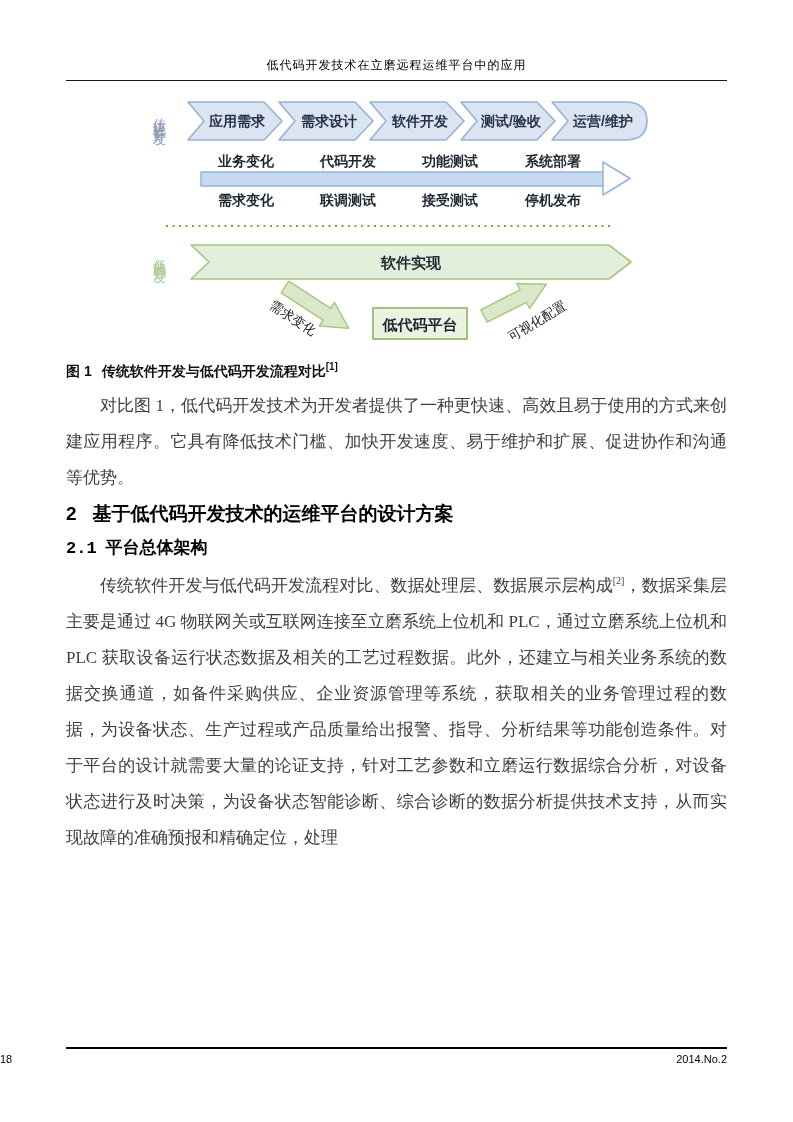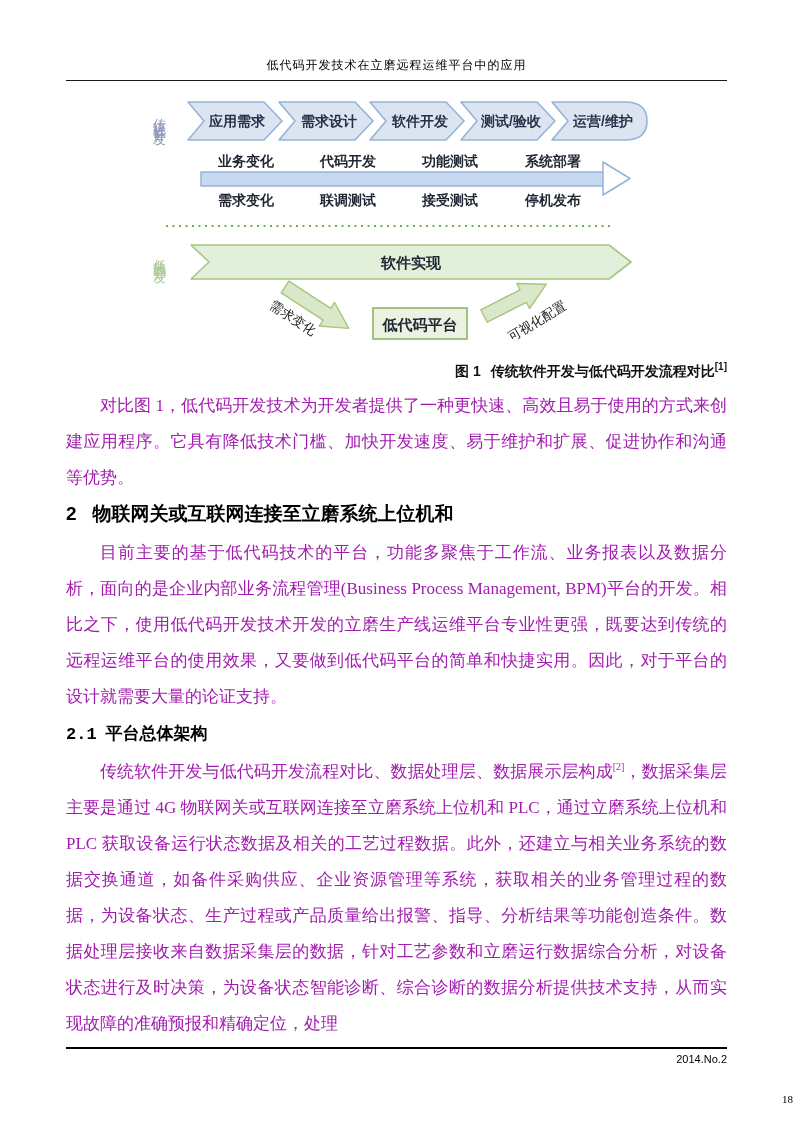--- a/index.html
+++ b/index.html
@@ -55,35 +55,35 @@
     position:absolute;left:20px;
     writing-mode:vertical-rl;text-orientation:upright;
     font-family:"Liberation Sans","DejaVu Sans",sans-serif;
     font-size:13px;letter-spacing:3px;line-height:1;
   }
   .side-blue{top:15px;color:#8d9db5;}
   .side-green{top:156px;color:#a9c893;}
   
   .caption{
     margin:4px 66px 0 66px;
-    text-align:right;
+    text-align:left;
     font-family:"Liberation Sans","DejaVu Sans",sans-serif;
     font-weight:bold;
     font-size:14px;color:#111;
   }
   .caption sup,.para sup{font-size:10px;vertical-align:super;line-height:0;}
   .caption .gap{display:inline-block;width:10px;}
   
   .para{
     margin:6px 66px 0 66px;
     font-size:17px;
     line-height:36px;
     text-align:justify;
     text-indent:2em;
-    color:#a21caf;
+    color:#404040;
   }
   .para.first{margin-top:7px;}
   .h2{
     margin:3px 66px 0 66px;
     font-family:"Liberation Sans","DejaVu Sans",sans-serif;
     font-weight:bold;
     font-size:19px;
     line-height:30px;
     color:#000;
   }
@@ -97,23 +97,23 @@
     color:#000;
   }
   .h3 .num{margin-right:9px;}
   
   .footer-rule{
     position:absolute;left:66px;right:66px;top:1047px;
     border-top:2.5px solid #000;
   }
   .footer-page{
     position:absolute;left:0;right:0;top:1053px;
-    text-align:right;
-    font-family:Liberation Serif, serif;
-    font-size:11px;color:#000;margin-top:40px;
+    text-align:left;
+    font-family:Liberation Sans, sans-serif;
+    font-size:11px;color:#000;
   }
   .footer-issue{
     position:absolute;right:66px;top:1053px;
     font-family:"Liberation Sans","DejaVu Sans",sans-serif;
     font-size:11px;color:#000;
   }
 </style>
 </head>
 <body>
 
@@ -170,25 +170,24 @@
 
       <div class="side-label side-blue">传统软件开发</div>
       <div class="side-label side-green">低代码开发</div>
     </div>
   </div>
 
   <div class="caption"><span>图 1</span><span class="gap"></span><span>传统软件开发与低代码开发流程对比</span><sup>[1]</sup></div>
 
   <p class="para first">对比图 1，低代码开发技术为开发者提供了一种更快速、高效且易于使用的方式来创建应用程序。它具有降低技术门槛、加快开发速度、易于维护和扩展、促进协作和沟通等优势。</p>
 
-  <div class="h2"><span class="num">2</span><span>物联网关或互联网连接至立磨系统上位机和</span></div>
+  <div class="h2"><span class="num">2</span><span>基于低代码开发技术的运维平台的设计方案</span></div>
 
-  <p class="para">目前主要的基于低代码技术的平台，功能多聚焦于工作流、业务报表以及数据分析，面向的是企业内部业务流程管理(Business Process Management, BPM)平台的开发。相比之下，使用低代码开发技术开发的立磨生产线运维平台专业性更强，既要达到传统的远程运维平台的使用效果，又要做到低代码平台的简单和快捷实用。因此，对于平台的设计就需要大量的论证支持。</p>
 
   <div class="h3"><span class="num">2.1</span><span>平台总体架构</span></div>
 
-  <p class="para"><span>传统软件开发与低代码开发流程对比、数据处理层、数据展示层构成</span><sup>[2]</sup><span>，数据采集层主要是通过 4G 物联网关或互联网连接至立磨系统上位机和 PLC，通过立磨系统上位机和 PLC 获取设备运行状态数据及相关的工艺过程数据。此外，还建立与相关业务系统的数据交换通道，如备件采购供应、企业资源管理等系统，获取相关的业务管理过程的数据，为设备状态、生产过程或产品质量给出报警、指导、分析结果等功能创造条件。数据处理层接收来自数据采集层的数据，针对工艺参数和立磨运行数据综合分析，对设备状态进行及时决策，为设备状态智能诊断、综合诊断的数据分析提供技术支持，从而实现故障的准确预报和精确定位，处理</span></p>
+  <p class="para"><span>传统软件开发与低代码开发流程对比、数据处理层、数据展示层构成</span><sup>[2]</sup><span>，数据采集层主要是通过 4G 物联网关或互联网连接至立磨系统上位机和 PLC，通过立磨系统上位机和 PLC 获取设备运行状态数据及相关的工艺过程数据。此外，还建立与相关业务系统的数据交换通道，如备件采购供应、企业资源管理等系统，获取相关的业务管理过程的数据，为设备状态、生产过程或产品质量给出报警、指导、分析结果等功能创造条件。对于平台的设计就需要大量的论证支持，针对工艺参数和立磨运行数据综合分析，对设备状态进行及时决策，为设备状态智能诊断、综合诊断的数据分析提供技术支持，从而实现故障的准确预报和精确定位，处理</span></p>
 
   <div class="footer-rule"></div>
   <div class="footer-page">18</div>
   <div class="footer-issue">2014.No.2</div>
 
 </div>
 
 </body></html>

